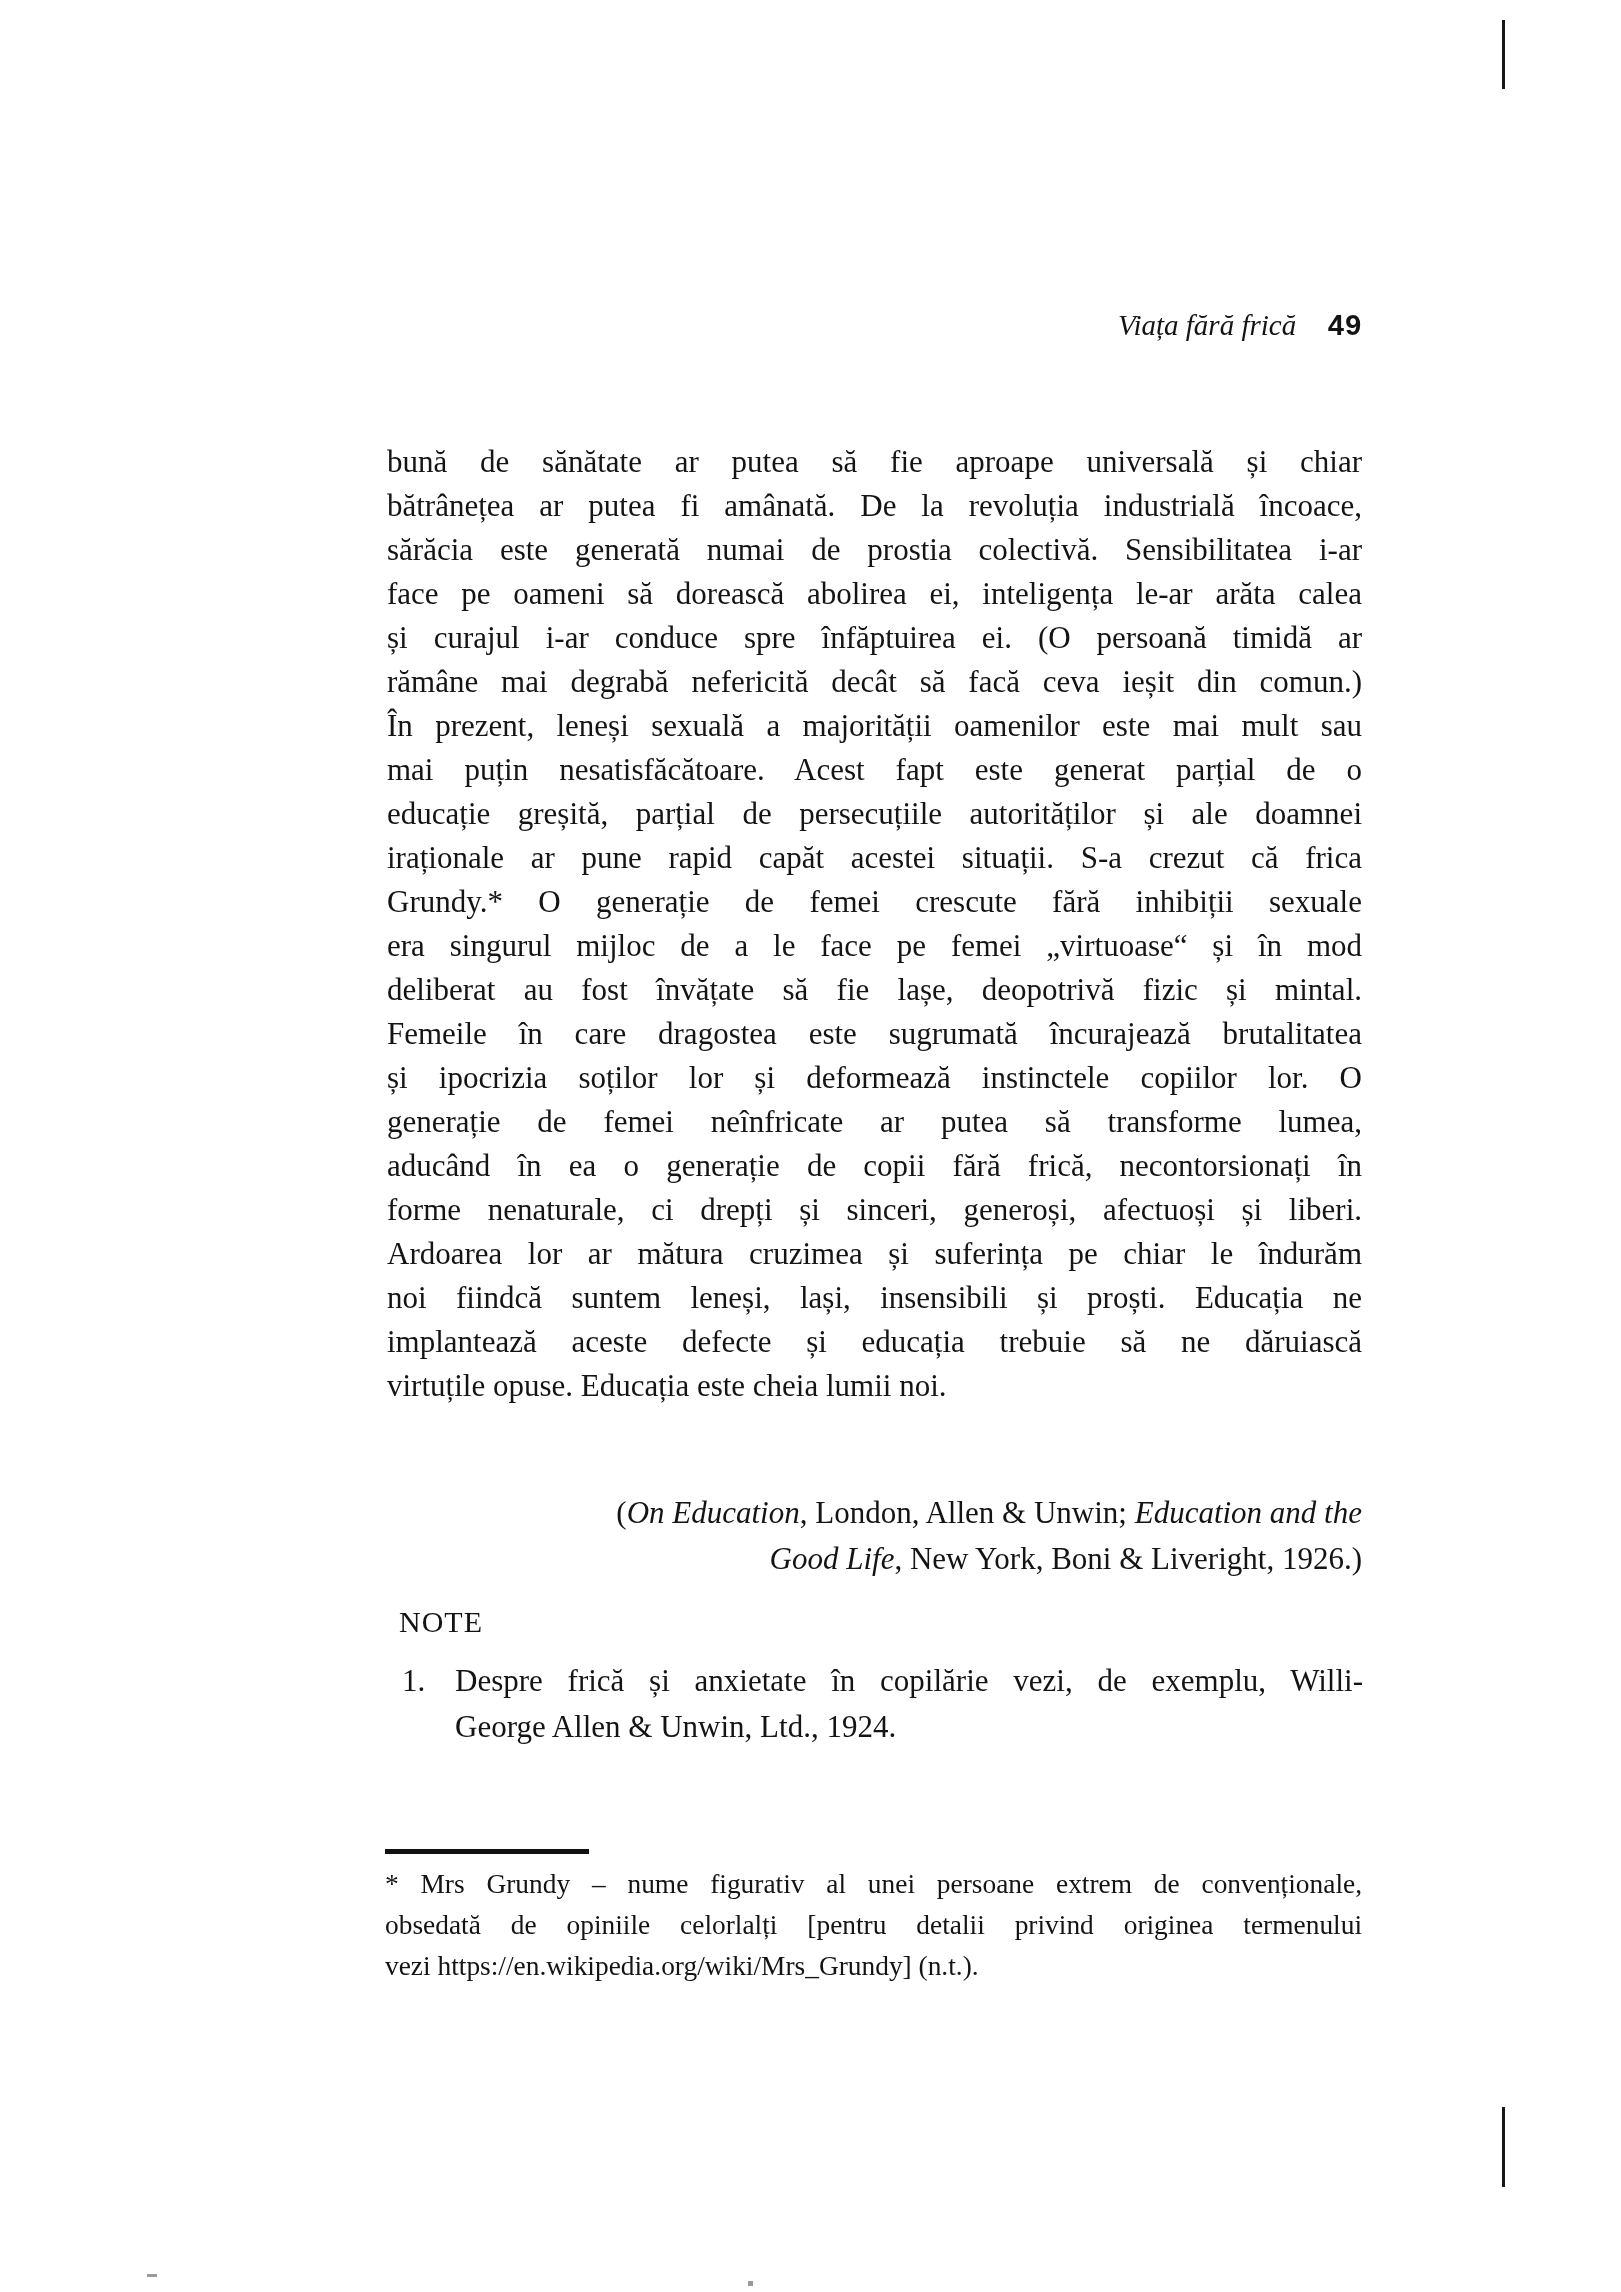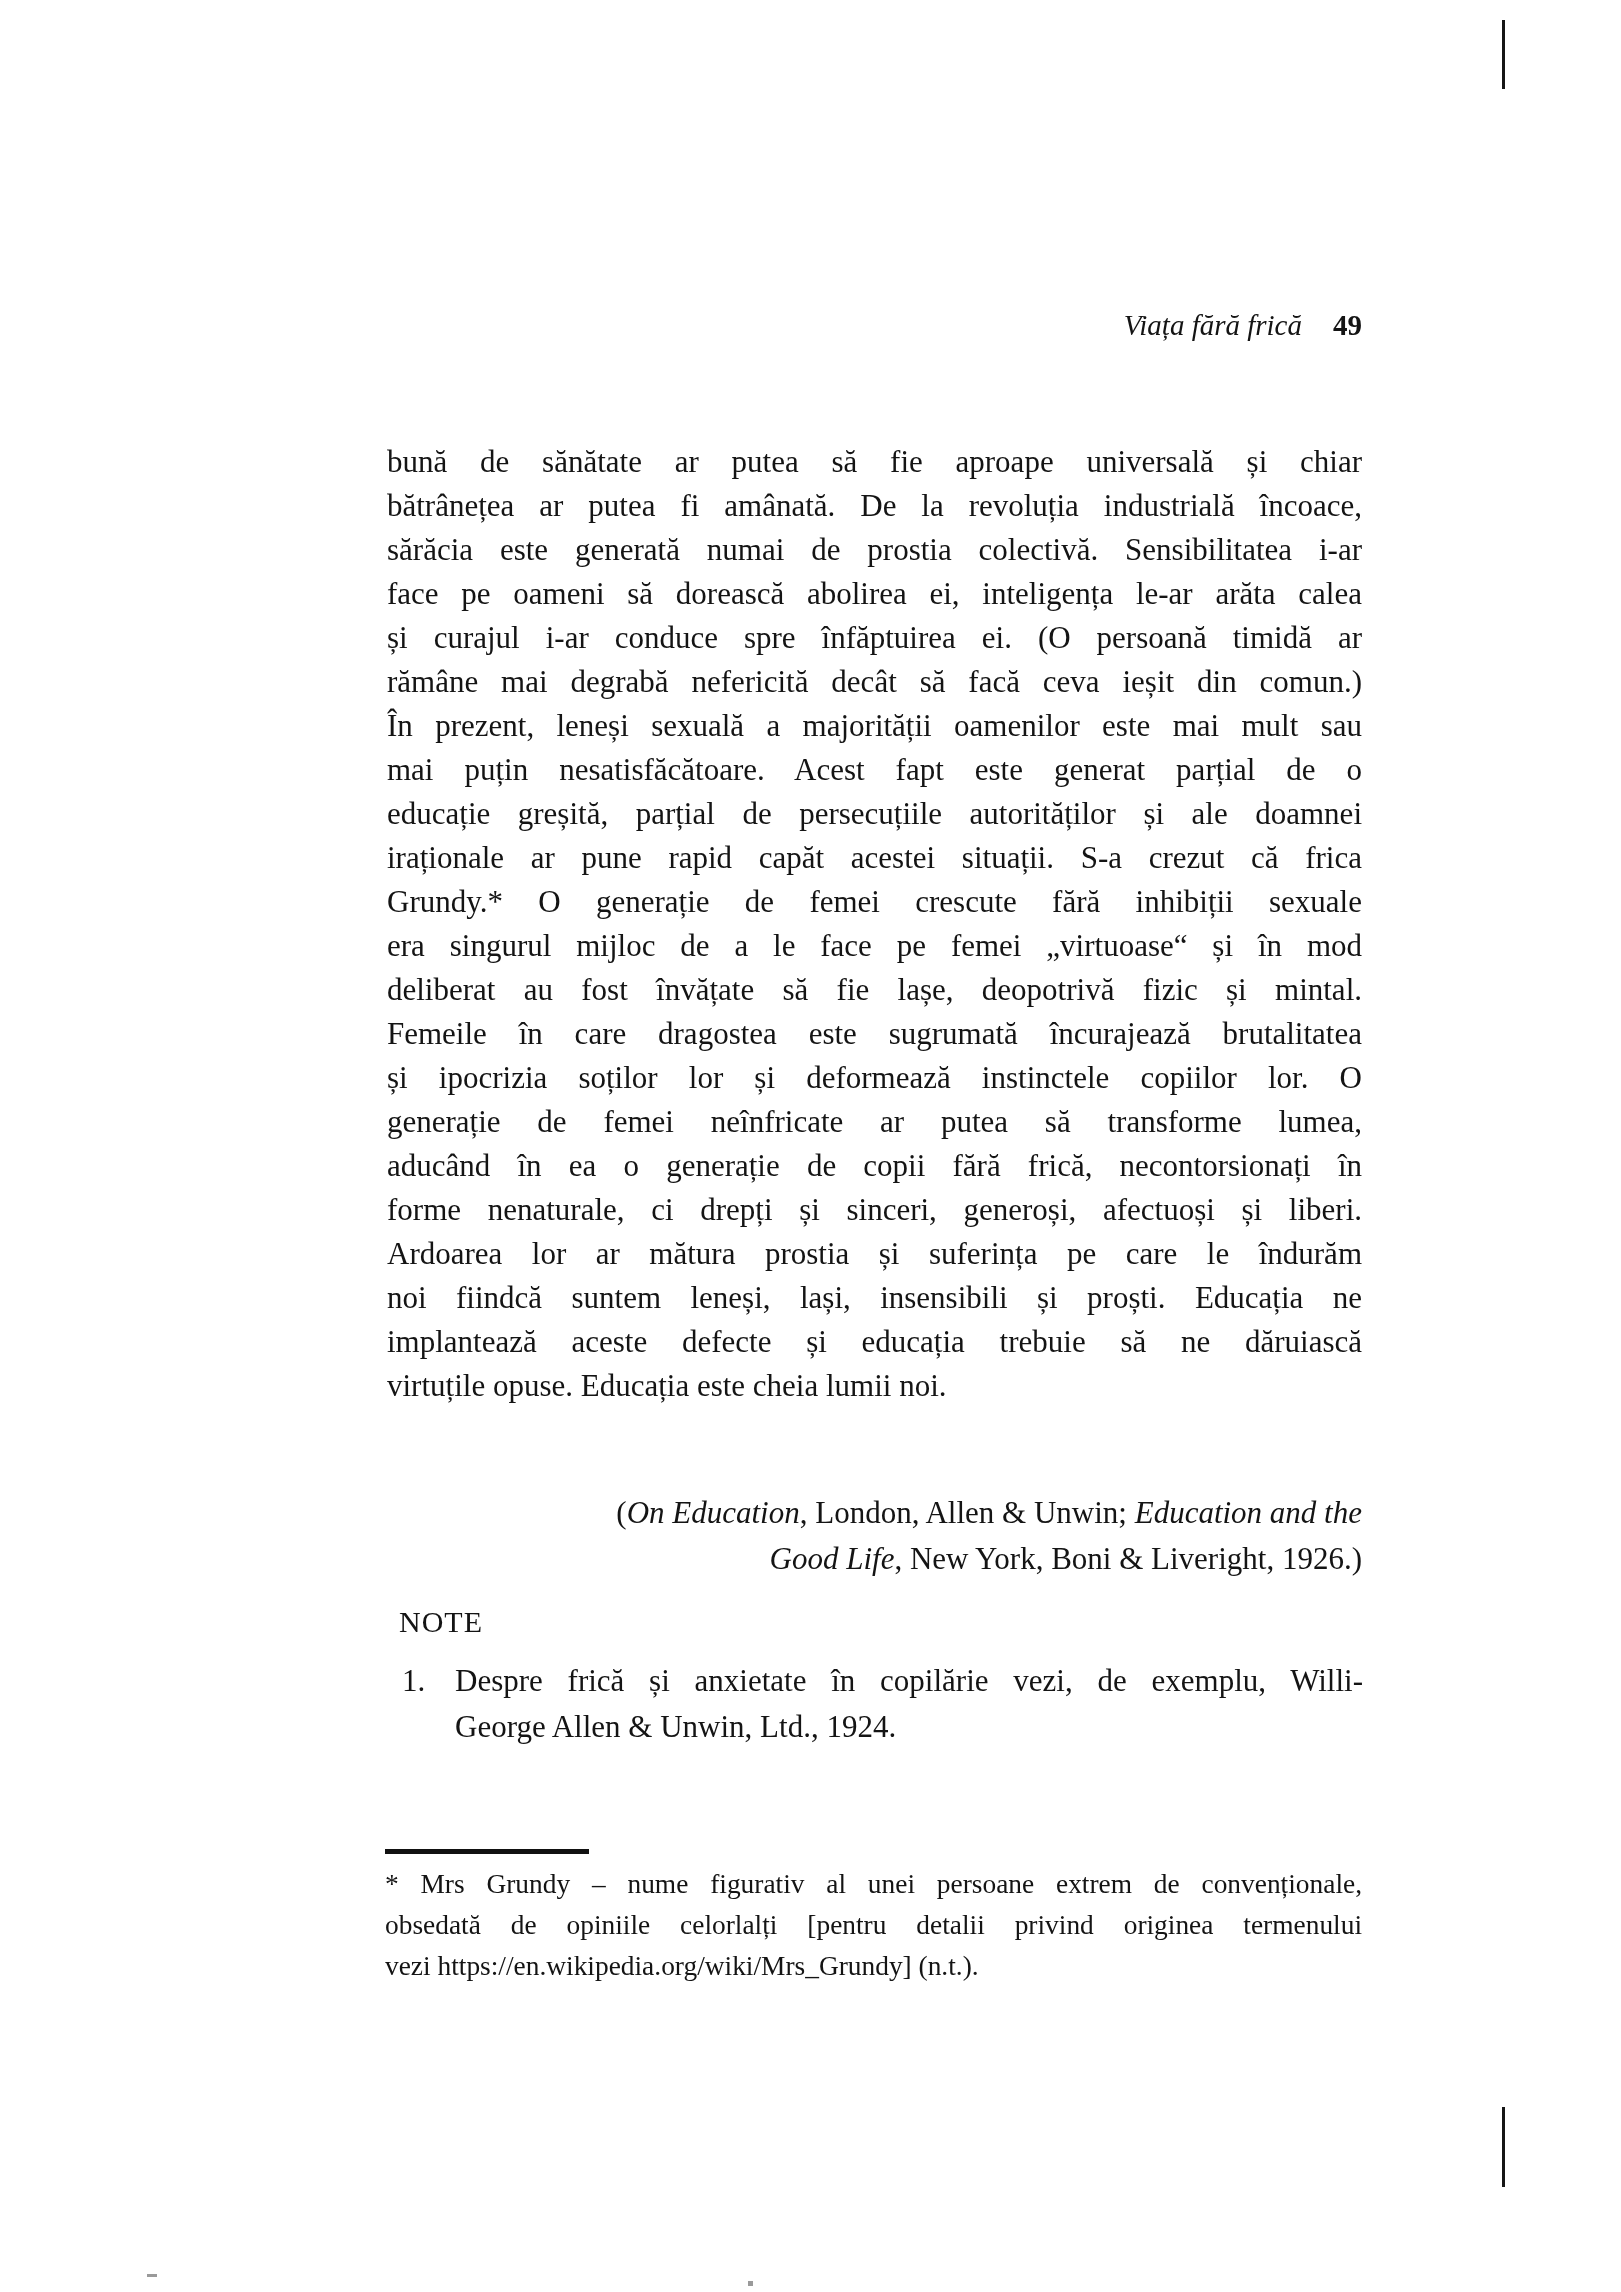--- a/index.html
+++ b/index.html
@@ -14,21 +14,21 @@
   }
   .running-header {
     position: absolute;
     top: 306px;
     right: 259px;
     font-size: 29px;
     line-height: 39px;
     white-space: nowrap;
   }
   .running-header .title { font-style: italic; }
-  .running-header .pagenum { font-weight: bold; margin-left: 31px; font-style: normal; }
+  .running-header .pagenum { font-weight: bold; margin-left: 31px; font-style: normal; font-family: Liberation Mono, monospace; }
 
   .body-paragraph {
     position: absolute;
     left: 387px;
     top: 410px;
     width: 975px;
     font-size: 31px;
     line-height: 44px;
     margin-top: 30px;
   }
@@ -125,21 +125,21 @@
       <div class="line">educație greșită, parțial de persecuțiile autorităților și ale doamnei</div>
       <div class="line">iraționale ar pune rapid capăt acestei situații. S-a crezut că frica</div>
       <div class="line">Grundy.* O generație de femei crescute fără inhibiții sexuale</div>
       <div class="line">era singurul mijloc de a le face pe femei „virtuoase“ și în mod</div>
       <div class="line">deliberat au fost învățate să fie lașe, deopotrivă fizic și mintal.</div>
       <div class="line">Femeile în care dragostea este sugrumată încurajează brutalitatea</div>
       <div class="line">și ipocrizia soților lor și deformează instinctele copiilor lor. O</div>
       <div class="line">generație de femei neînfricate ar putea să transforme lumea,</div>
       <div class="line">aducând în ea o generație de copii fără frică, necontorsionați în</div>
       <div class="line">forme nenaturale, ci drepți și sinceri, generoși, afectuoși și liberi.</div>
-      <div class="line">Ardoarea lor ar mătura prostia și suferința pe care le îndurăm</div>
+      <div class="line">Ardoarea lor ar mătura cruzimea și suferința pe chiar le îndurăm</div>
       <div class="line">noi fiindcă suntem leneși, lași, insensibili și proști. Educația ne</div>
       <div class="line">implantează aceste defecte și educația trebuie să ne dăruiască</div>
       <div class="line">virtuțile opuse. Educația este cheia lumii noi.</div>
     </div>
 
   <div class="source-citation">
       <div class="line"><span>(</span><span class="italic">On Education</span><span>, London, Allen &amp; Unwin; </span><span class="italic">Education and the</span></div>
       <div class="line"><span class="italic">Good Life</span><span>, New York, Boni &amp; Liveright, 1926.)</span></div>
     </div>
 

